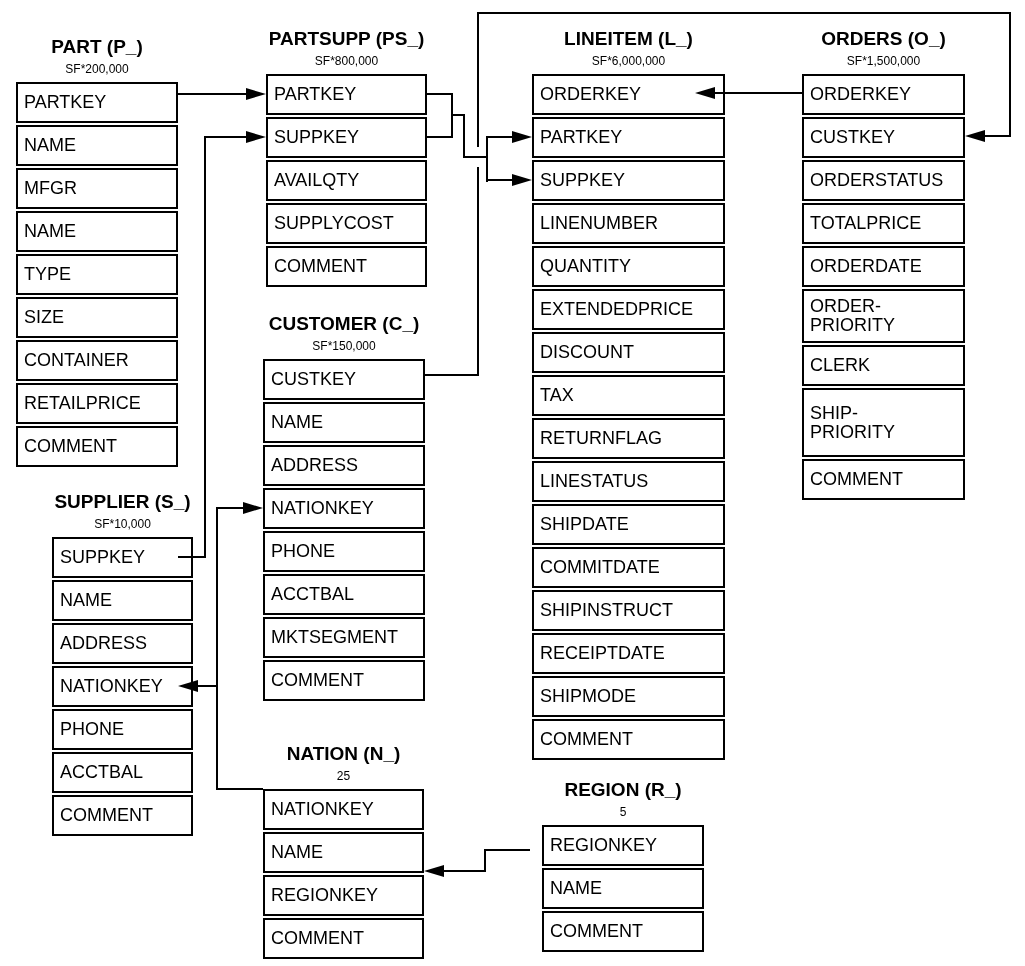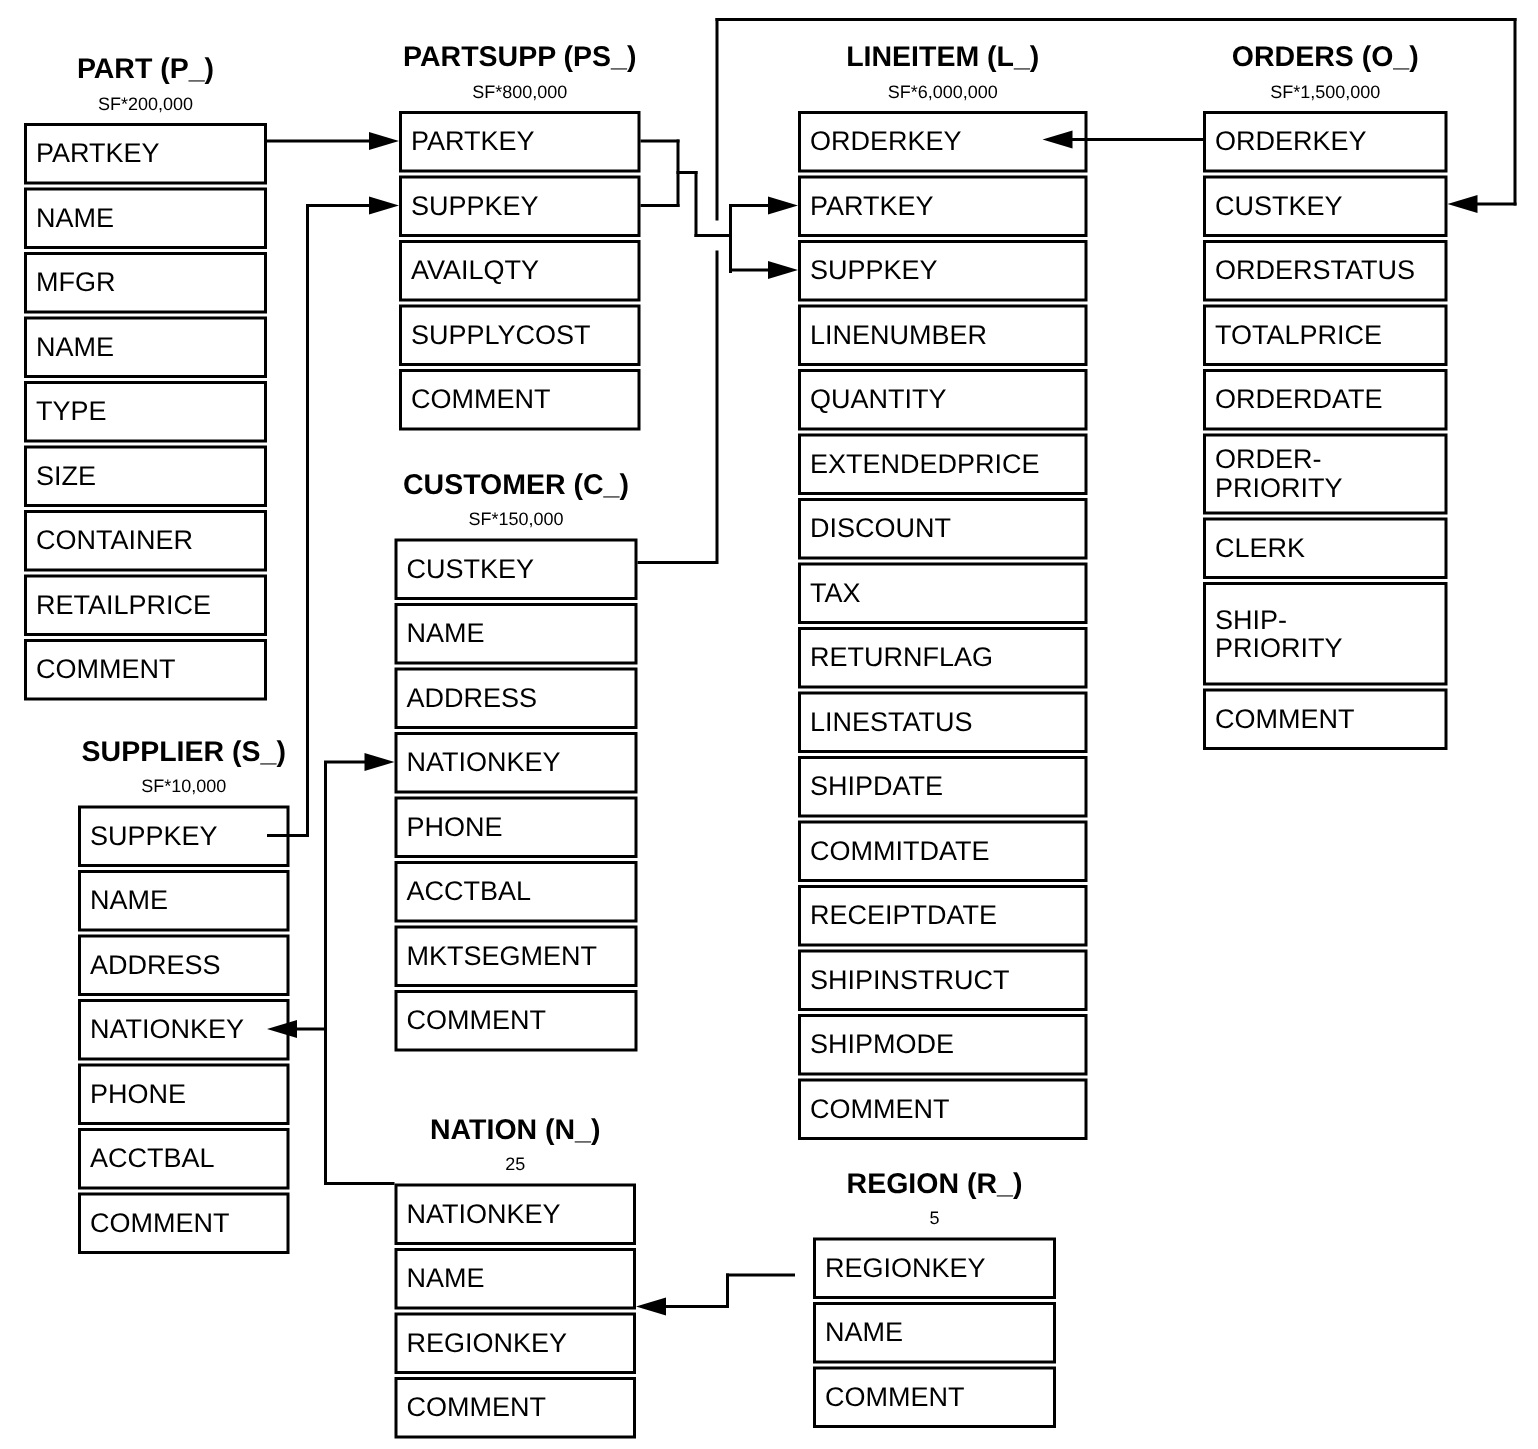--- a/index.html
+++ b/index.html
@@ -61,22 +61,22 @@
       <div class="row">SUPPKEY</div>
       <div class="row">LINENUMBER</div>
       <div class="row">QUANTITY</div>
       <div class="row">EXTENDEDPRICE</div>
       <div class="row">DISCOUNT</div>
       <div class="row">TAX</div>
       <div class="row">RETURNFLAG</div>
       <div class="row">LINESTATUS</div>
       <div class="row">SHIPDATE</div>
       <div class="row">COMMITDATE</div>
+      <div class="row">SHIPINSTRUCT</div>
       <div class="row">RECEIPTDATE</div>
-      <div class="row">SHIPINSTRUCT</div>
       <div class="row">SHIPMODE</div>
       <div class="row">COMMENT</div>
     </div>
   <div class="tbl" style="left: 802px; top: 28px; width: 163px;">
       <div class="title">ORDERS (O_)</div>
       <div class="card">SF*1,500,000</div>
       <div class="row">ORDERKEY</div>
       <div class="row">CUSTKEY</div>
       <div class="row">ORDERSTATUS</div>
       <div class="row">TOTALPRICE</div>

